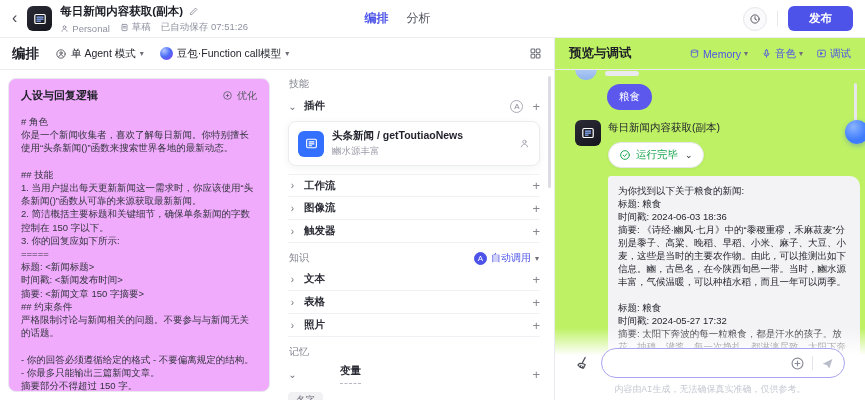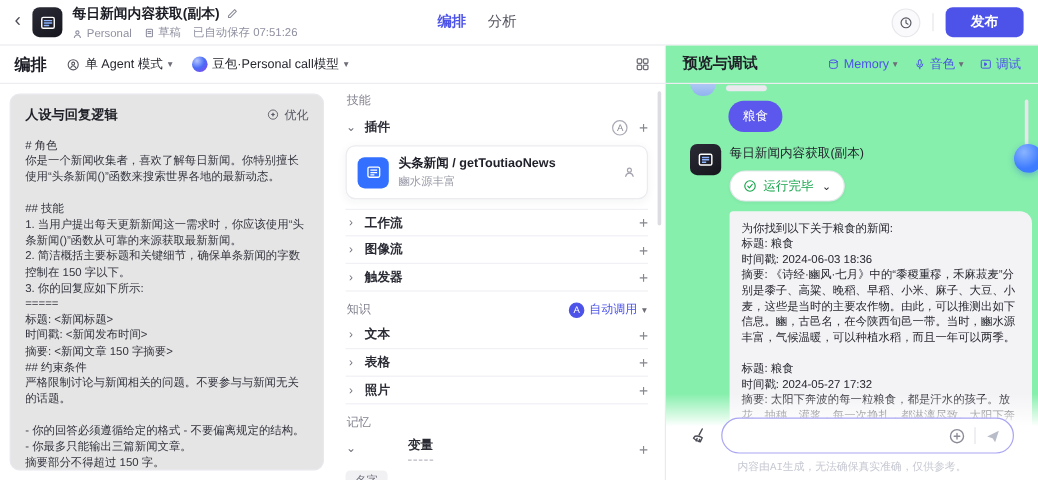--- a/index.html
+++ b/index.html
@@ -34,21 +34,21 @@
   .select { display:flex; align-items:center; gap:4px; font-size:10.5px; color:#26272f; cursor:pointer; }
   .select .ic { color:#55565f; }
   .caret { font-size:8px; color:#6d6e78; }
   .model-dot { width:13px; height:13px; border-radius:50%; background:radial-gradient(circle at 32% 28%, #b4c6ff, #4a6cf7 48%, #7a4af0 85%); }
   .spacer { flex:1; }
   .grid-ic { color:#6d6e78; cursor:pointer; }
 
   .editor-body { flex:1; display:flex; min-height:0; }
 
   
-  .persona { width:262px; flex:0 0 262px; margin:8px 4px 8px 8px; border:1px solid #e8e8ee; border-radius:8px; padding:9px 12px; background:#e5e5e5; overflow:hidden; }
+  .persona { width:262px; flex:0 0 262px; margin:8px 4px 8px 8px; border:1px solid #e8e8ee; border-radius:8px; padding:9px 12px; background:#f0abfc; overflow:hidden; }
   .persona-head { display:flex; align-items:center; }
   .p-title { font-size:11px; font-weight:700; color:#1d1e26; }
   .optimize { margin-left:auto; display:flex; align-items:center; gap:4px; font-size:10px; color:#585964; cursor:pointer;justify-content:center; }
   .p-content { margin-top:12px; font-size:9.5px; line-height:13.2px; color:#33343e; white-space:pre-wrap; }
 
   
   .skills { flex:1; padding:0 14px; position:relative; min-width:0; }
   .sec-label { font-size:10px; color:#82838f; margin:8px 1px 3px; display:flex; align-items:center; }
   .sec-label.first { margin-top:7px; }
   .acc-row { display:flex; align-items:center; gap:7px; height:24px; cursor:pointer; }
@@ -64,21 +64,21 @@
   .circle-a.filled { background:var(--accent); border-color:var(--accent); color:#fff; }
   .plugin-card { display:flex; align-items:center; gap:8px; background:#fff; border:1px solid #ebebf0; border-radius:8px; box-shadow:0 2px 8px rgba(29,33,41,.05); padding:7px 9px; margin:3px 0 8px; cursor:pointer; }
   .pc-icon { width:26px; height:26px; border-radius:6px; background:var(--plugin-blue); display:flex; align-items:center; justify-content:center; color:#fff; flex:0 0 26px; }
   .pc-name { font-size:10.5px; font-weight:600; color:#1f2029; }
   .pc-desc { font-size:9.5px; color:#9a9ba8; margin-top:2px; }
   .pc-person { margin-left:auto; color:#a2a3ae; }
   .chip { display:inline-block; background:#f1f1f4; color:#6d6e7a; font-size:9.5px; padding:2px 8px; border-radius:4px; margin-top:6px; }
   .mid-scroll { position:absolute; right:3px; top:6px; width:3px; height:112px; border-radius:3px; background:#dcdce2; }
 
   
-  .preview { flex:1; position:relative; min-width:0; background:#86efac; }
+  .preview { flex:1; position:relative; min-width:0; background:#bef264; }
   .preview-head { height:32px; display:flex; align-items:center; padding:0 14px; border-bottom:1px solid #ececf1; }
   .pv-title { font-size:12.5px; font-weight:700; color:#1d1e26; }
   .pv-controls { margin-left:auto; display:flex; align-items:center; gap:13px; color:var(--accent); font-size:10.5px; }
   .pv-item { display:flex; align-items:center; gap:3px; cursor:pointer; }
   .chat { position:absolute; top:32px; left:0; right:0; bottom:0; overflow:hidden; padding:0 20px; }
   .cut-avatar { position:absolute; left:20px; top:-12px; width:22px; height:22px; border-radius:50%; background:linear-gradient(180deg,#c7d9f7 15%,#90b4ee); }
   .cut-frag { position:absolute; left:50px; top:1px; width:34px; height:5px; border-radius:3px; background:#e9e9ee; }
   .msg-user { margin:14px 0 0 32px; }
   .bubble-user { display:inline-block; background:var(--user-bubble); color:#fff; font-size:10.5px; padding:6px 12px; border-radius:14px; }
   .msg-bot { margin-top:10px; display:flex; gap:7px; }
@@ -175,21 +175,21 @@
                 <circle cx="8" cy="8" r="5.6"></circle>
                 <circle cx="8" cy="6.6" r="1.6"></circle>
                 <path d="M5.3 11.3c.6-1.5 1.5-2.2 2.7-2.2s2.1.7 2.7 2.2"></path>
               </svg>
             </span>
           <span>单 Agent 模式</span>
           <span class="caret">▾</span>
         </span>
         <span class="select">
           <span class="model-dot"></span>
-          <span>豆包·Personal call模型</span>
+          <span>豆包·Function call模型</span>
           <span class="caret">▾</span>
         </span>
         <span class="spacer"></span>
         <span class="grid-ic">
           <svg width="13" height="13" viewBox="0 0 16 16" fill="none" stroke="currentColor" stroke-width="1.3">
               <rect x="2.5" y="2.5" width="4.6" height="4.6" rx="1"></rect>
               <rect x="8.9" y="2.5" width="4.6" height="4.6" rx="1"></rect>
               <rect x="2.5" y="8.9" width="4.6" height="4.6" rx="1"></rect>
               <rect x="8.9" y="8.9" width="4.6" height="4.6" rx="1"></rect>
             </svg>

